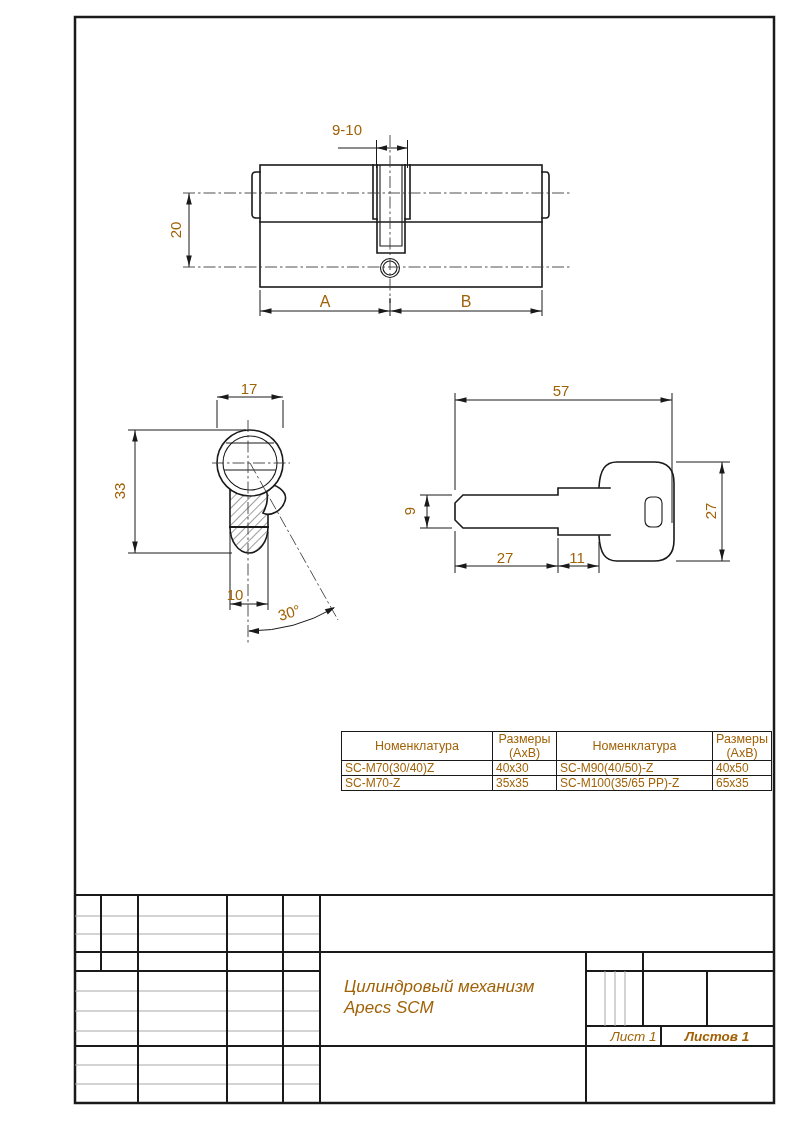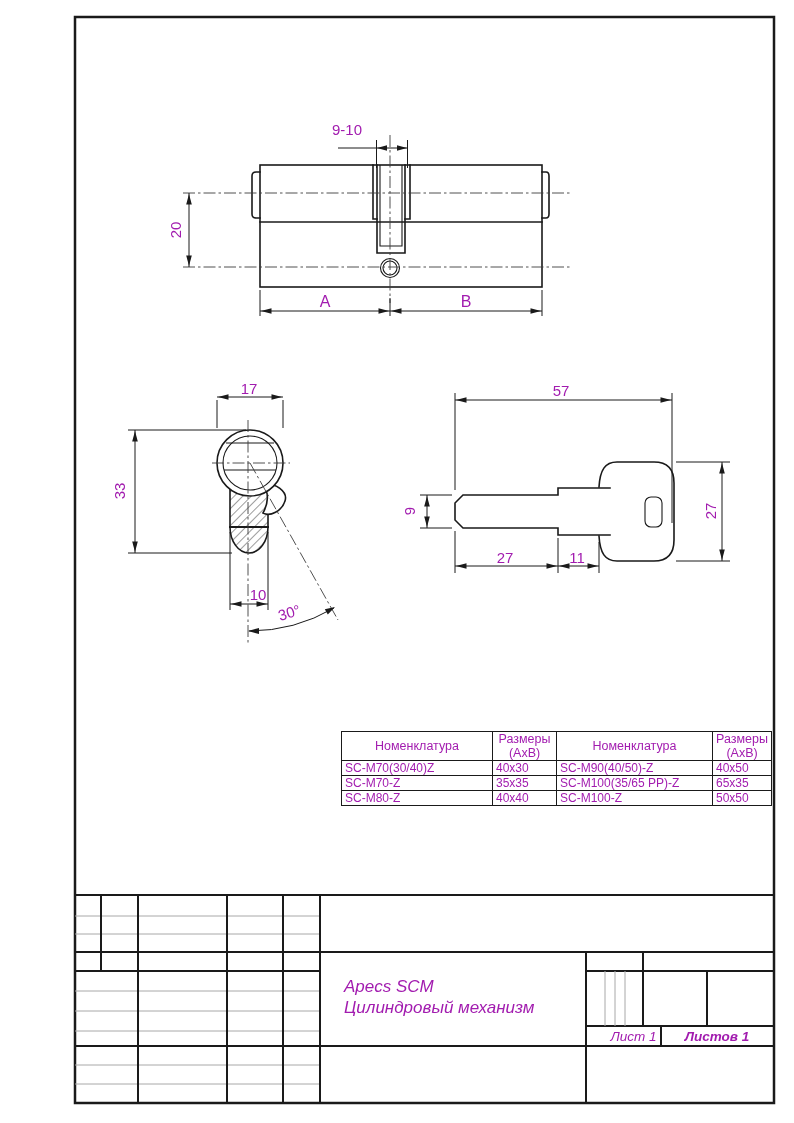--- a/index.html
+++ b/index.html
@@ -1,17 +1,17 @@
 <!DOCTYPE html>
 <html><head>
 <meta charset="utf-8">
 <style>
   html,body{margin:0;padding:0;background:#fff;}
   .page{position:relative;width:794px;height:1123px;background:#fff;overflow:hidden;
-        font-family:"Liberation Sans",sans-serif;color:#a21caf;}
+        font-family:"Liberation Sans",sans-serif;color:#a16207;}
   svg.linework{position:absolute;left:0;top:0;}
   .outline{stroke:#1a1a1a;stroke-width:1.6;fill:none;stroke-linecap:square;}
   .thin{stroke:#1a1a1a;stroke-width:1.1;fill:none;}
   .cl{stroke:#3c3c3c;stroke-width:0.9;fill:none;stroke-dasharray:12 3 2.5 3;}
   .dimline{stroke:#1a1a1a;stroke-width:1;fill:none;}
   .arrow{fill:#1a1a1a;stroke:none;}
   .grid2{stroke:#1a1a1a;stroke-width:2;fill:none;}
   .grid1{stroke:#a8a8a8;stroke-width:1;fill:none;}
   .wfill{fill:#fff;}
   .lbl{position:absolute;width:40px;height:18px;display:flex;align-items:center;justify-content:center;
@@ -132,21 +132,21 @@
     </g>
   </svg>
 
   <div class="lbl" style="left:327px;top:120px;">9-10</div>
   <div class="lbl rot90" style="left:155px;top:221px;">20</div>
   <div class="lbl" style="left:305px;top:293px;font-size:16px;">A</div>
   <div class="lbl" style="left:446px;top:293px;font-size:16px;">B</div>
 
   <div class="lbl" style="left:229px;top:379px;">17</div>
   <div class="lbl rot90" style="left:99px;top:482px;">33</div>
-  <div class="lbl" style="left:238px;top:585px;">10</div>
+  <div class="lbl" style="left:215px;top:585px;">10</div>
   <div class="lbl rot17" style="left:269px;top:603px;">30°</div>
 
   <div class="lbl" style="left:541px;top:381px;">57</div>
   <div class="lbl rot90" style="left:389px;top:502px;">9</div>
   <div class="lbl" style="left:485px;top:548px;">27</div>
   <div class="lbl" style="left:557px;top:548px;">11</div>
   <div class="lbl rot90" style="left:690px;top:502px;">27</div>
 
   <table class="size-table">
     <colgroup>
@@ -169,29 +169,23 @@
       <td>40x30</td>
       <td>SC-M90(40/50)-Z</td>
       <td>40x50</td>
     </tr>
     <tr>
       <td>SC-M70-Z</td>
       <td>35x35</td>
       <td>SC-M100(35/65 PP)-Z</td>
       <td>65x35</td>
     </tr>
-    <tr>
-      <td>SC-M80-Z</td>
-      <td>40x40</td>
-      <td>SC-M100-Z</td>
-      <td>50x50</td>
-    </tr>
   </tbody>
     </table>
 
   <div class="tb-title">
+    <div>Цилиндровый механизм</div>
     <div>Apecs SCM</div>
-    <div>Цилиндровый механизм</div>
   </div>
   <div class="tb-sheet" style="left:587px;width:93px;">Лист 1</div>
   <div class="tb-sheet" style="left:661px;width:112px;font-weight:bold;">Листов 1</div>
 
 </div>
 
 </body></html>

